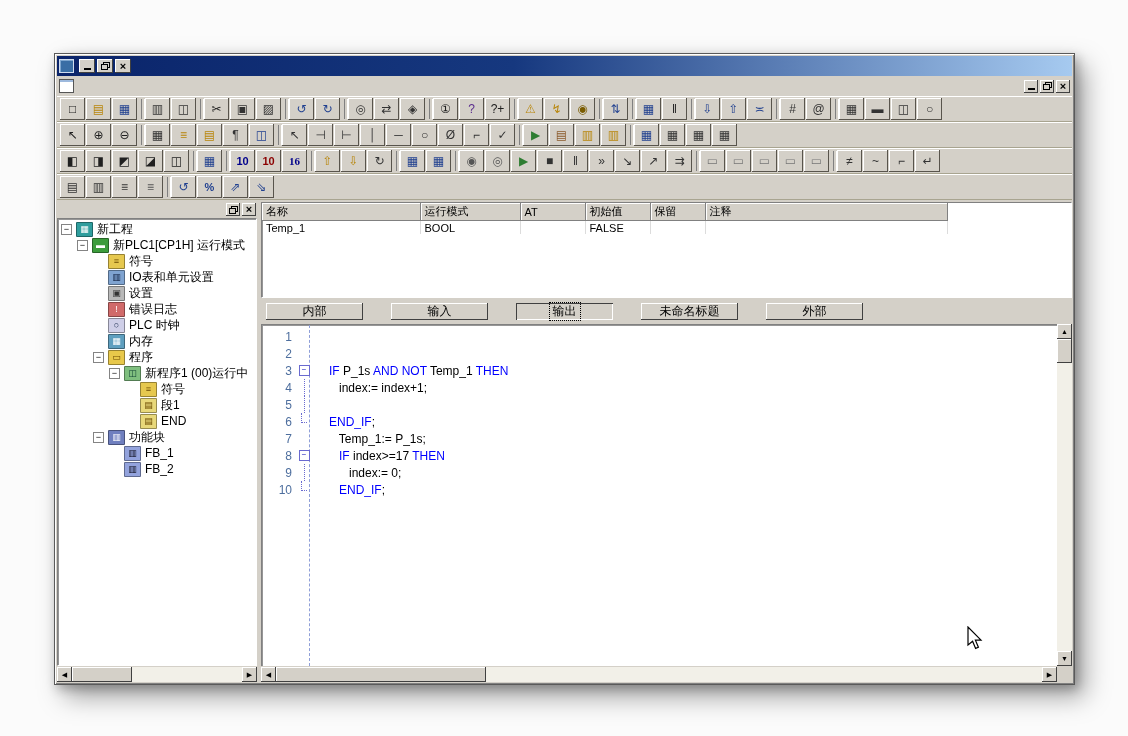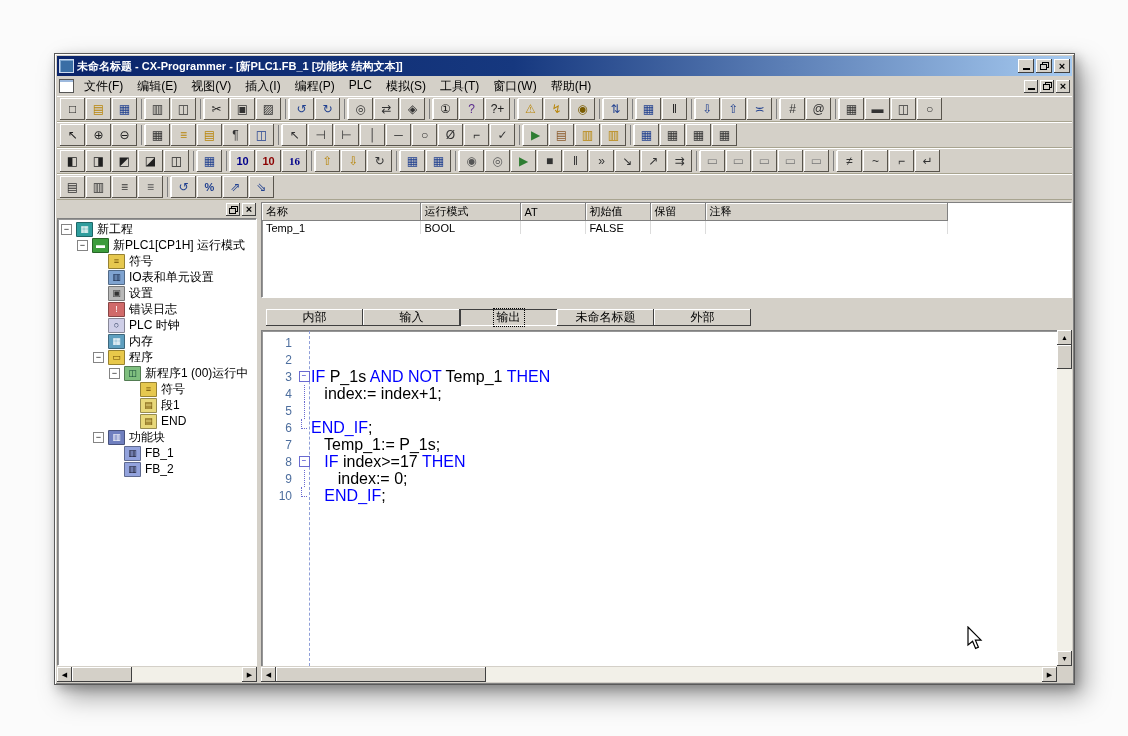--- a/index.html
+++ b/index.html
@@ -82,39 +82,39 @@
   table{border-collapse:collapse;table-layout:fixed;width:100%;font-size:11px;}
   col.c0{width:158px}col.c1{width:100px}col.c2{width:65px}col.c3{width:65px}col.c4{width:55px}col.c5{width:242px}
   th{background:#d4d0c8;font-weight:normal;text-align:left;padding:1px 4px;height:15px;
     border-right:1px solid #808080;border-bottom:1px solid #808080;
     box-shadow:inset 1px 1px 0 #ffffff;font-size:11px;white-space:nowrap;overflow:hidden;}
   th.filler{background:#fff;border:none;box-shadow:none;}
   td{padding:0 4px;height:13px;border-right:1px solid #dcdcdc;white-space:nowrap;overflow:hidden;color:#000;}
   td.filler{border-right:none;}
   tr.selected td{background:#000080;color:#fff;border-right-color:#000080;}
   tr.selected td.filler{background:#fff;}
-  .section-tabs{margin-top:11px;flex:none;display:flex;padding-left:5px;height:17px;}
+  .section-tabs{margin-top:5px;flex:none;display:flex;padding-left:5px;height:17px;gap:28px;}
   .sec-tab{width:97px;height:17px;box-sizing:border-box;display:flex;align-items:center;justify-content:center;
     background:#d4d0c8;font-size:12px;
     box-shadow:inset -1px -1px 0 #404040, inset 1px 1px 0 #ffffff;}
   .sec-tab.pressed{box-shadow:inset 1px 1px 0 #404040, inset -1px -1px 0 #ffffff;justify-content:center;}
   .sec-tab.pressed .lbl{outline:1px dotted #000;padding:0 3px;}
   .editor-zone{flex:1;margin-top:4px;display:flex;min-height:0;}
   .editor{flex:1;background:#fff;position:relative;overflow:hidden;padding-top:3px;
     border-top:1px solid #808080;border-left:1px solid #808080;
     box-shadow:inset 1px 1px 0 rgba(64,64,64,.55);}
   .vline{position:absolute;left:47px;top:0;bottom:0;border-left:1px dashed #8f9fd8;}
   .code-row{height:17px;display:flex;align-items:center;position:relative;}
   .num{width:30px;flex:none;text-align:right;padding-right:5px;font-size:12px;color:#4d6e9e;}
   .fold{width:14px;flex:none;height:100%;display:flex;align-items:center;justify-content:center;}
   .fold-minus{width:9px;height:9px;border:1px solid #6a6ad0;background:#fff;color:#2020c0;
     font-size:8px;line-height:7px;text-align:center;}
   .fold-bar{border-left:1px dotted #6a6ad0;height:100%;}
   .fold-end{width:5px;height:9px;border-left:1px dotted #6a6ad0;border-bottom:1px dotted #6a6ad0;margin-bottom:7px;}
-  .code{white-space:pre;font-size:16px;color:#000;}
+  .code{white-space:pre;font-size:12px;color:#000;padding-left:18px;}
   .kw{color:#0000ff;}
   
   .sb-btn{width:15px;height:15px;flex:none;background:#d4d0c8;
     box-shadow:inset -1px -1px 0 #404040, inset 1px 1px 0 #ffffff;
     display:flex;align-items:center;justify-content:center;font-size:7px;color:#000;}
   .sb-track{flex:1;background:#f2f0e8;position:relative;}
   .sb-thumb{position:absolute;background:#d4d0c8;
     box-shadow:inset -1px -1px 0 #404040, inset 1px 1px 0 #ffffff;}
   .sb-thumb.h{left:0;top:0;bottom:0;width:60px;}
   .sb-thumb.h2{left:0;top:0;bottom:0;width:210px;}
@@ -125,46 +125,33 @@
   .sb-corner{width:15px;height:15px;flex:none;background:#d4d0c8;}
   .cursor{position:absolute;left:966px;top:626px;z-index:99;}
 </style>
 </head>
 <body>
 
 <div class="window">
 
   <div class="titlebar">
     <span class="app-ico"></span>
-    <span class="title-text">未命名标题 - CX-Programmer - [新PLC1.FB_1 [功能块 结构文本]]</span>
     <span class="ctl-holder" id="win-ctls">
         <span class="ctl-btn">
           <span class="ico-min"></span>
         </span>
         <span class="ctl-btn">
           <span class="ico-restore"></span>
         </span>
         <span class="ctl-btn ctl-close">×</span>
       </span>
   </div>
 
   <div class="menubar">
     <span class="mdi-doc"></span>
-    <span class="menu-items" id="menu-items">
-        <span class="menu-item">文件(F)</span>
-        <span class="menu-item">编辑(E)</span>
-        <span class="menu-item">视图(V)</span>
-        <span class="menu-item">插入(I)</span>
-        <span class="menu-item">编程(P)</span>
-        <span class="menu-item">PLC</span>
-        <span class="menu-item">模拟(S)</span>
-        <span class="menu-item">工具(T)</span>
-        <span class="menu-item">窗口(W)</span>
-        <span class="menu-item">帮助(H)</span>
-      </span>
     <span class="ctl-holder" id="mdi-ctls" style="margin-left:auto">
         <span class="ctl-btn small">
           <span class="ico-min"></span>
         </span>
         <span class="ctl-btn small">
           <span class="ico-restore"></span>
         </span>
         <span class="ctl-btn small ctl-close">×</span>
       </span>
   </div>

